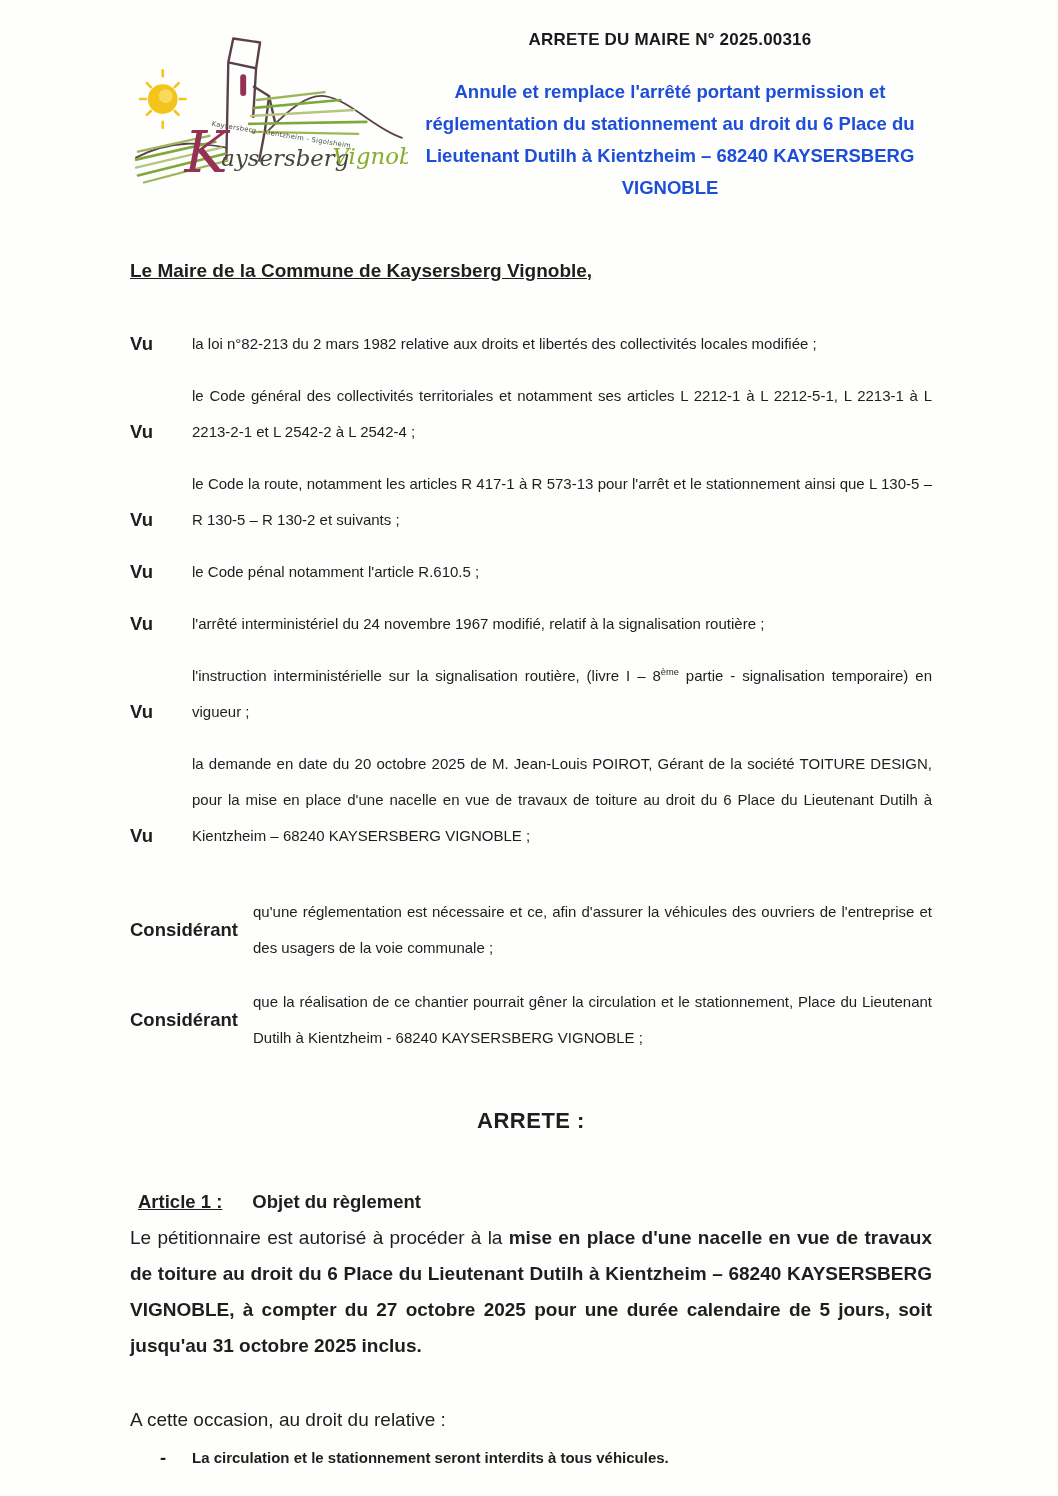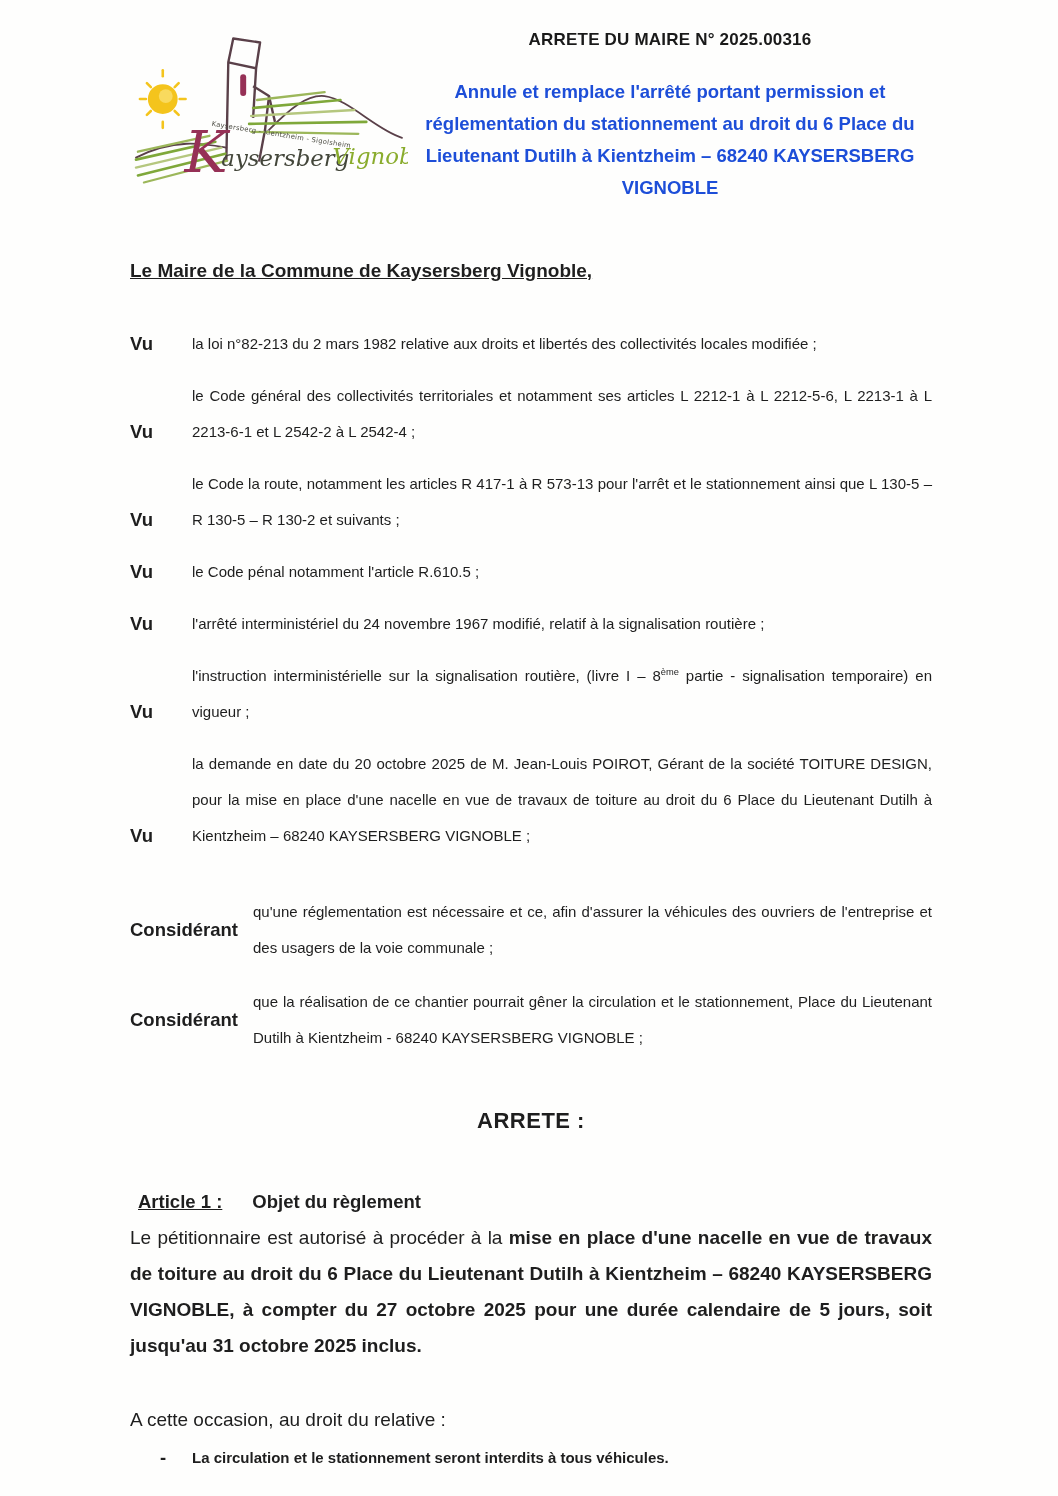--- a/index.html
+++ b/index.html
@@ -201,21 +201,21 @@
 
   <div class="opening">Le Maire de la Commune de Kaysersberg Vignoble,</div>
 
   <div>
     <div class="vu-row">
       <div class="vu-label">Vu</div>
       <p class="body-text">la loi n°82-213 du 2 mars 1982 relative aux droits et libertés des collectivités locales modifiée ;</p>
     </div>
     <div class="vu-row">
       <div class="vu-label">Vu</div>
-      <p class="body-text">le Code général des collectivités territoriales et notamment ses articles L 2212-1 à L 2212-5-6, L 2213-1 à L 2213-6-1 et L 2542-2 à L 2542-4 ;</p>
+      <p class="body-text">le Code général des collectivités territoriales et notamment ses articles L 2212-1 à L 2212-5-1, L 2213-1 à L 2213-2-1 et L 2542-2 à L 2542-4 ;</p>
     </div>
     <div class="vu-row">
       <div class="vu-label">Vu</div>
       <p class="body-text">le Code la route, notamment les articles R 417-1 à R 573-13 pour l'arrêt et le stationnement ainsi que L 130-5 – R 130-5 – R 130-2 et suivants ;</p>
     </div>
     <div class="vu-row">
       <div class="vu-label">Vu</div>
       <p class="body-text">le Code pénal notamment l'article R.610.5 ;</p>
     </div>
     <div class="vu-row">

